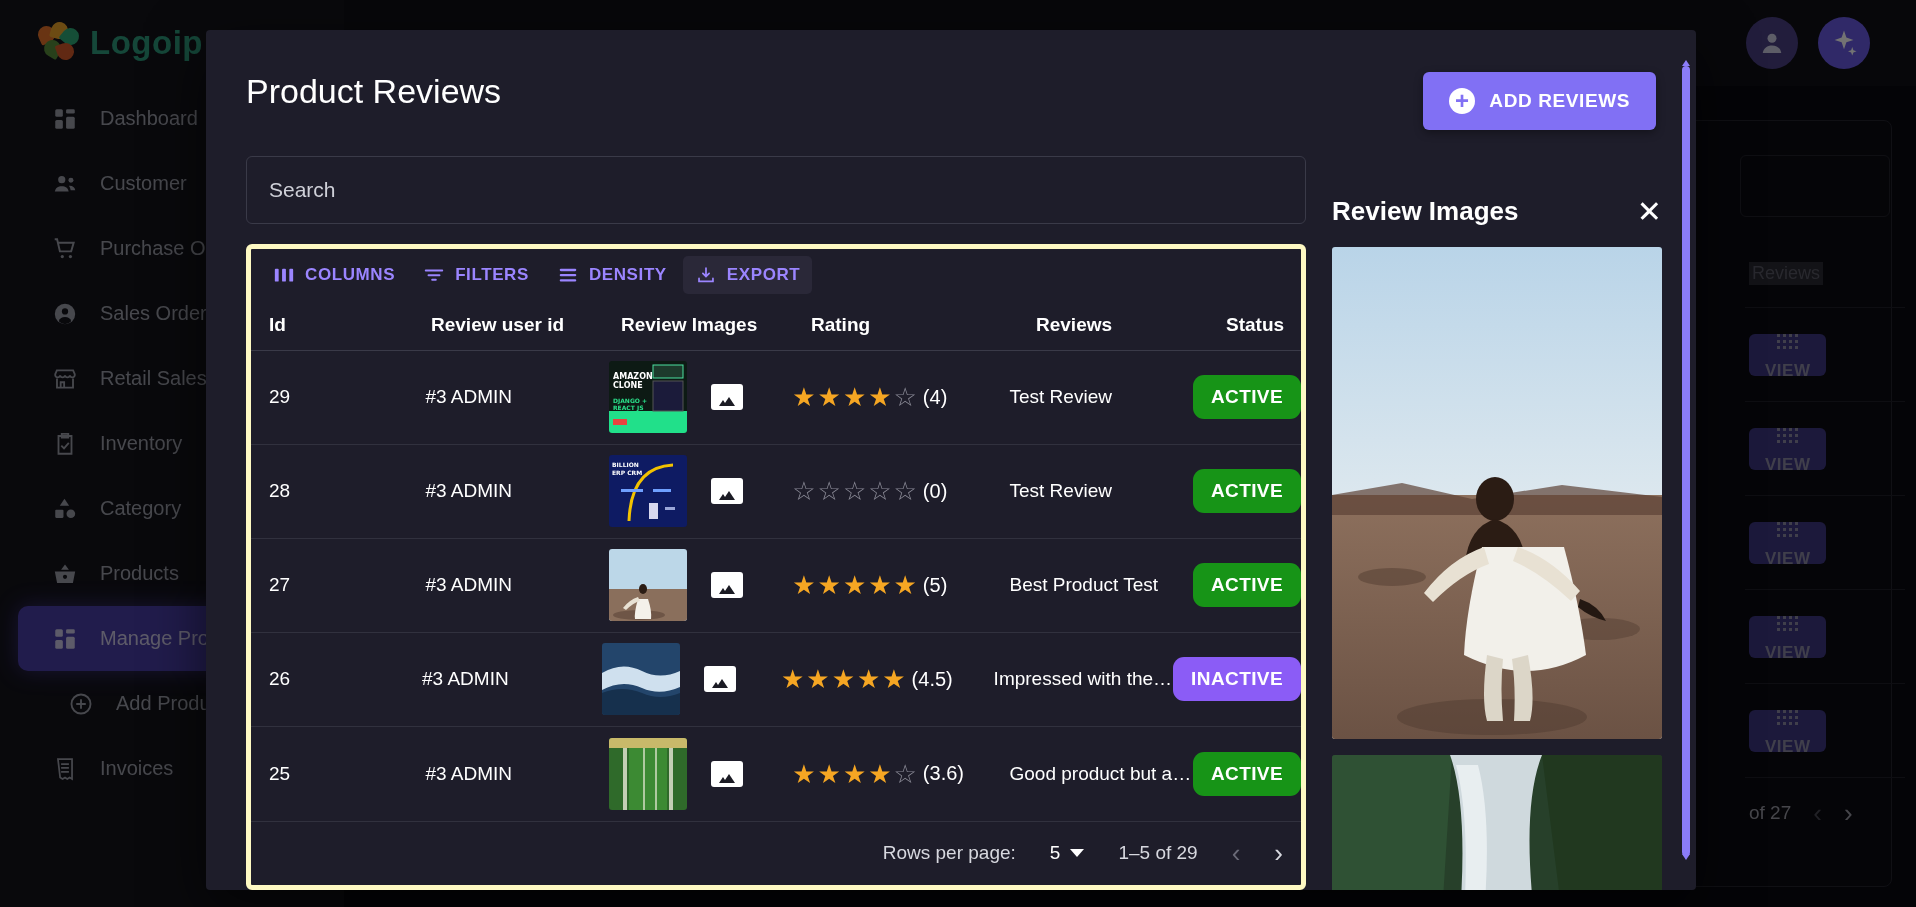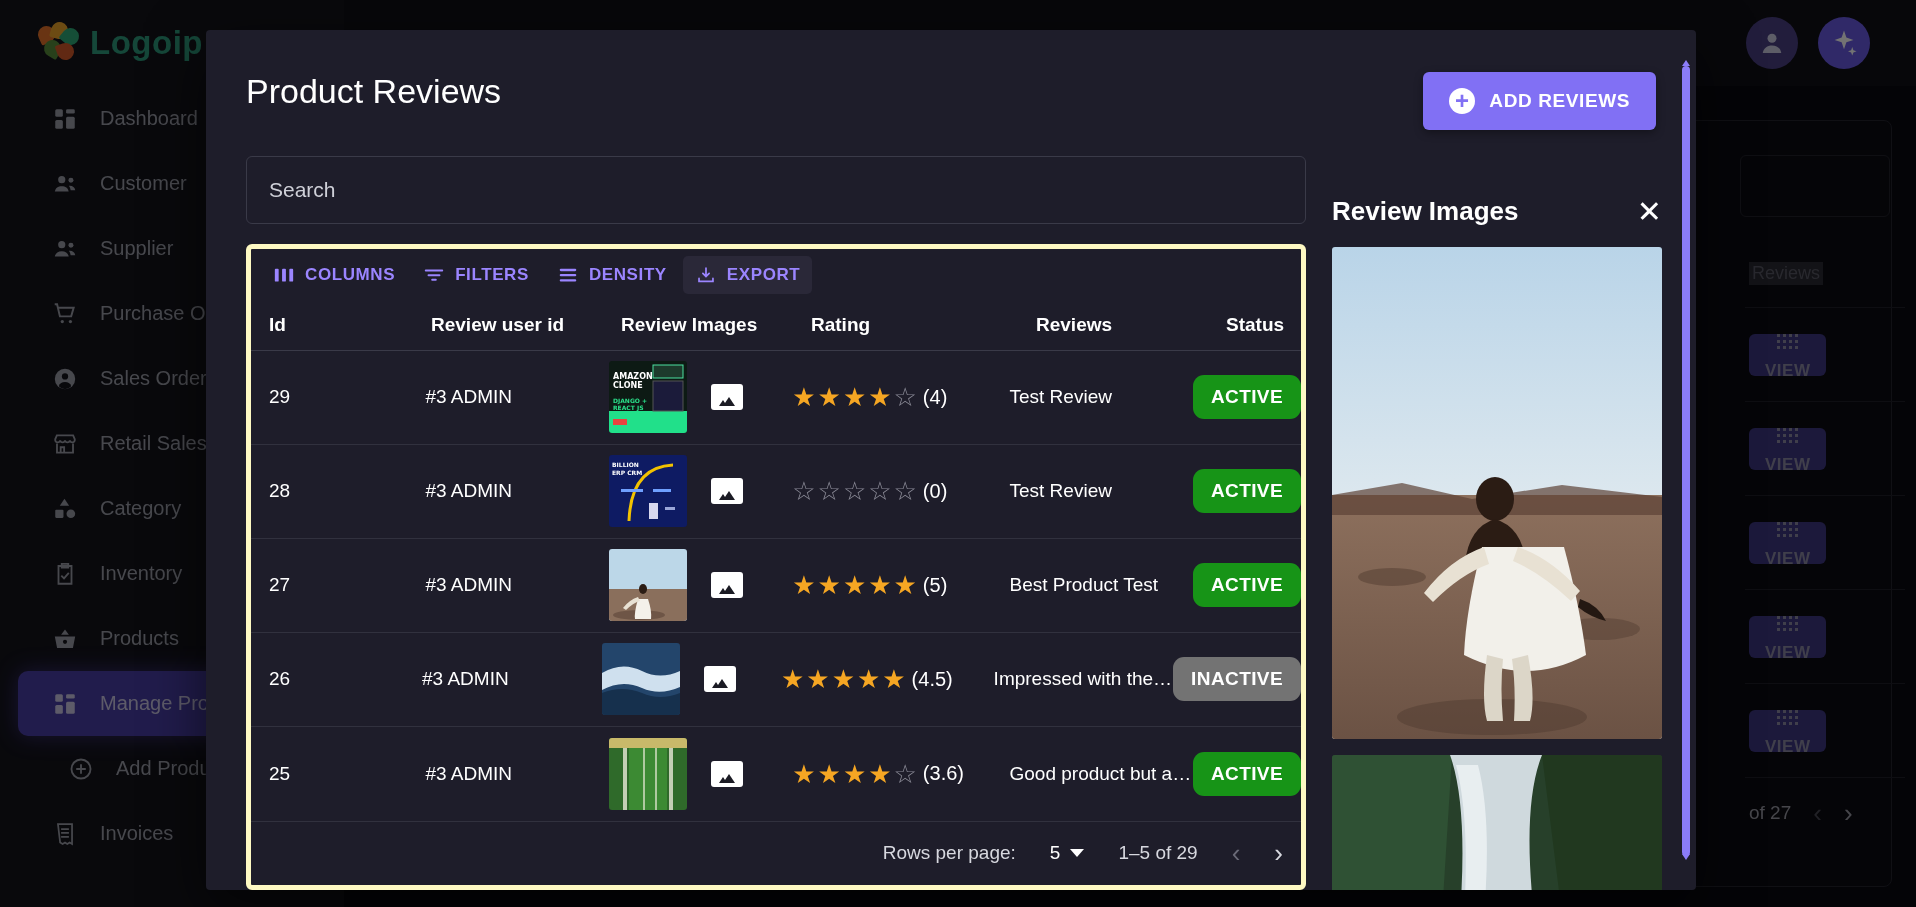--- a/index.html
+++ b/index.html
@@ -175,21 +175,21 @@
   .star { font-size:26px; line-height:1; color:#f5a623; }
   .star.off { color:#8a8a96; }
   .rate-n { color:#fff; font-size:20px; margin-left:4px; }
 
   .badge {
     display:inline-flex; align-items:center; justify-content:center;
     height:44px; padding:0 18px; border-radius:11px;
     color:#fff; font-size:19px; font-weight:700; letter-spacing:.4px;
   }
   .badge.active { background:#179417; }
-  .badge.inactive { background:#737373; }
+  .badge.inactive { background:#8b5cf6; }
 
   .grid-foot { display:flex; align-items:center; height:72px; border-top:1px solid #31313e; padding-right:18px; }
   .foot-inner { margin-left:auto; display:flex; align-items:center; gap:34px; color:#d7d8df; font-size:19px; }
   .rpp { display:flex; align-items:center; gap:10px; color:#fff; }
   .caret { width:0;height:0;border-left:7px solid transparent;border-right:7px solid transparent;border-top:8px solid #fff; }
   .pg-btn { font-size:26px; line-height:1; }
   .pg-btn.dim { color:#6a6a77; }
 
   
   .right-col { flex:1; display:flex; flex-direction:column; padding-right:22px; }
@@ -229,29 +229,20 @@
         <div class="nav-item">
           <span class="nav-ico"><svg viewBox="0 0 24 24" fill="currentColor">
               <circle cx="9" cy="8" r="3.3"></circle>
               <path d="M2.6 19c.5-3.4 3-5 6.4-5s5.9 1.6 6.4 5z"></path>
               <circle cx="17.5" cy="8.6" r="2.3"></circle>
               <path d="M15.6 13.6c2.9-.4 5.4 1 5.9 4.1h-4.3c-.2-1.6-.8-3-1.6-4.1z"></path>
             </svg></span>
           <span>Customer</span>
         </div>
         <div class="nav-item">
-          <span class="nav-ico"><svg viewBox="0 0 24 24" fill="currentColor">
-              <circle cx="9" cy="8" r="3.3"></circle>
-              <path d="M2.6 19c.5-3.4 3-5 6.4-5s5.9 1.6 6.4 5z"></path>
-              <circle cx="17.5" cy="8.6" r="2.3"></circle>
-              <path d="M15.6 13.6c2.9-.4 5.4 1 5.9 4.1h-4.3c-.2-1.6-.8-3-1.6-4.1z"></path>
-            </svg></span>
-          <span>Supplier</span>
-        </div>
-        <div class="nav-item">
           <span class="nav-ico"><svg viewBox="0 0 24 24" fill="none" stroke="currentColor" stroke-width="1.8">
               <path d="M2.5 3h2.2l2.6 11.2h10.4l2.3-8H6"></path>
               <circle cx="9.5" cy="19" r="1.5" fill="currentColor" stroke="none"></circle>
               <circle cx="17" cy="19" r="1.5" fill="currentColor" stroke="none"></circle>
             </svg></span>
           <span>Purchase Order</span>
         </div>
         <div class="nav-item">
           <span class="nav-ico"><svg viewBox="0 0 24 24" fill="currentColor">
               <circle cx="12" cy="12" r="9.4"></circle>
@@ -262,34 +253,34 @@
         </div>
         <div class="nav-item">
           <span class="nav-ico"><svg viewBox="0 0 24 24" fill="none" stroke="currentColor" stroke-width="1.7">
               <path d="M3 7.5 4.5 4h15L21 7.5v1.2a2.3 2.3 0 0 1-4.5 0 2.3 2.3 0 0 1-4.5 0 2.3 2.3 0 0 1-4.5 0A2.3 2.3 0 0 1 3 8.7z"></path>
               <path d="M4.6 11.5V20h14.8v-8.5"></path>
               <path d="M8 20v-5h3.2v5"></path>
             </svg></span>
           <span>Retail Sales</span>
         </div>
         <div class="nav-item">
+          <span class="nav-ico"><svg viewBox="0 0 24 24" fill="none" stroke="currentColor" stroke-width="1.7">
+              <path d="M6 4.6h12V21H6z"></path>
+              <path d="M9 2.6h6v3.4H9z"></path>
+              <path d="M8.6 13.4l2.5 2.6 4.4-5"></path>
+            </svg></span>
+          <span>Inventory</span>
+        </div>
+        <div class="nav-item">
           <span class="nav-ico"><svg viewBox="0 0 24 24" fill="currentColor">
               <path d="M11.5 2.6 15.8 9H7.2z"></path>
               <rect x="3" y="12.6" width="7.6" height="7.6" rx="1"></rect>
               <circle cx="17.4" cy="16.4" r="4"></circle>
             </svg></span>
           <span>Category</span>
-        </div>
-        <div class="nav-item">
-          <span class="nav-ico"><svg viewBox="0 0 24 24" fill="none" stroke="currentColor" stroke-width="1.7">
-              <path d="M6 4.6h12V21H6z"></path>
-              <path d="M9 2.6h6v3.4H9z"></path>
-              <path d="M8.6 13.4l2.5 2.6 4.4-5"></path>
-            </svg></span>
-          <span>Inventory</span>
         </div>
         <div class="nav-item">
           <span class="nav-ico"><svg viewBox="0 0 24 24" fill="currentColor">
               <path d="M8.4 8 12 3.2 15.6 8zM2.6 9.6h18.8l-2.1 10.8H4.7z"></path>
               <circle cx="12" cy="14.6" r="1.9" fill="#14141c"></circle>
             </svg></span>
           <span>Products</span>
         </div>
         <div class="nav-item active">
           <span class="nav-ico"><svg viewBox="0 0 24 24" fill="currentColor">

